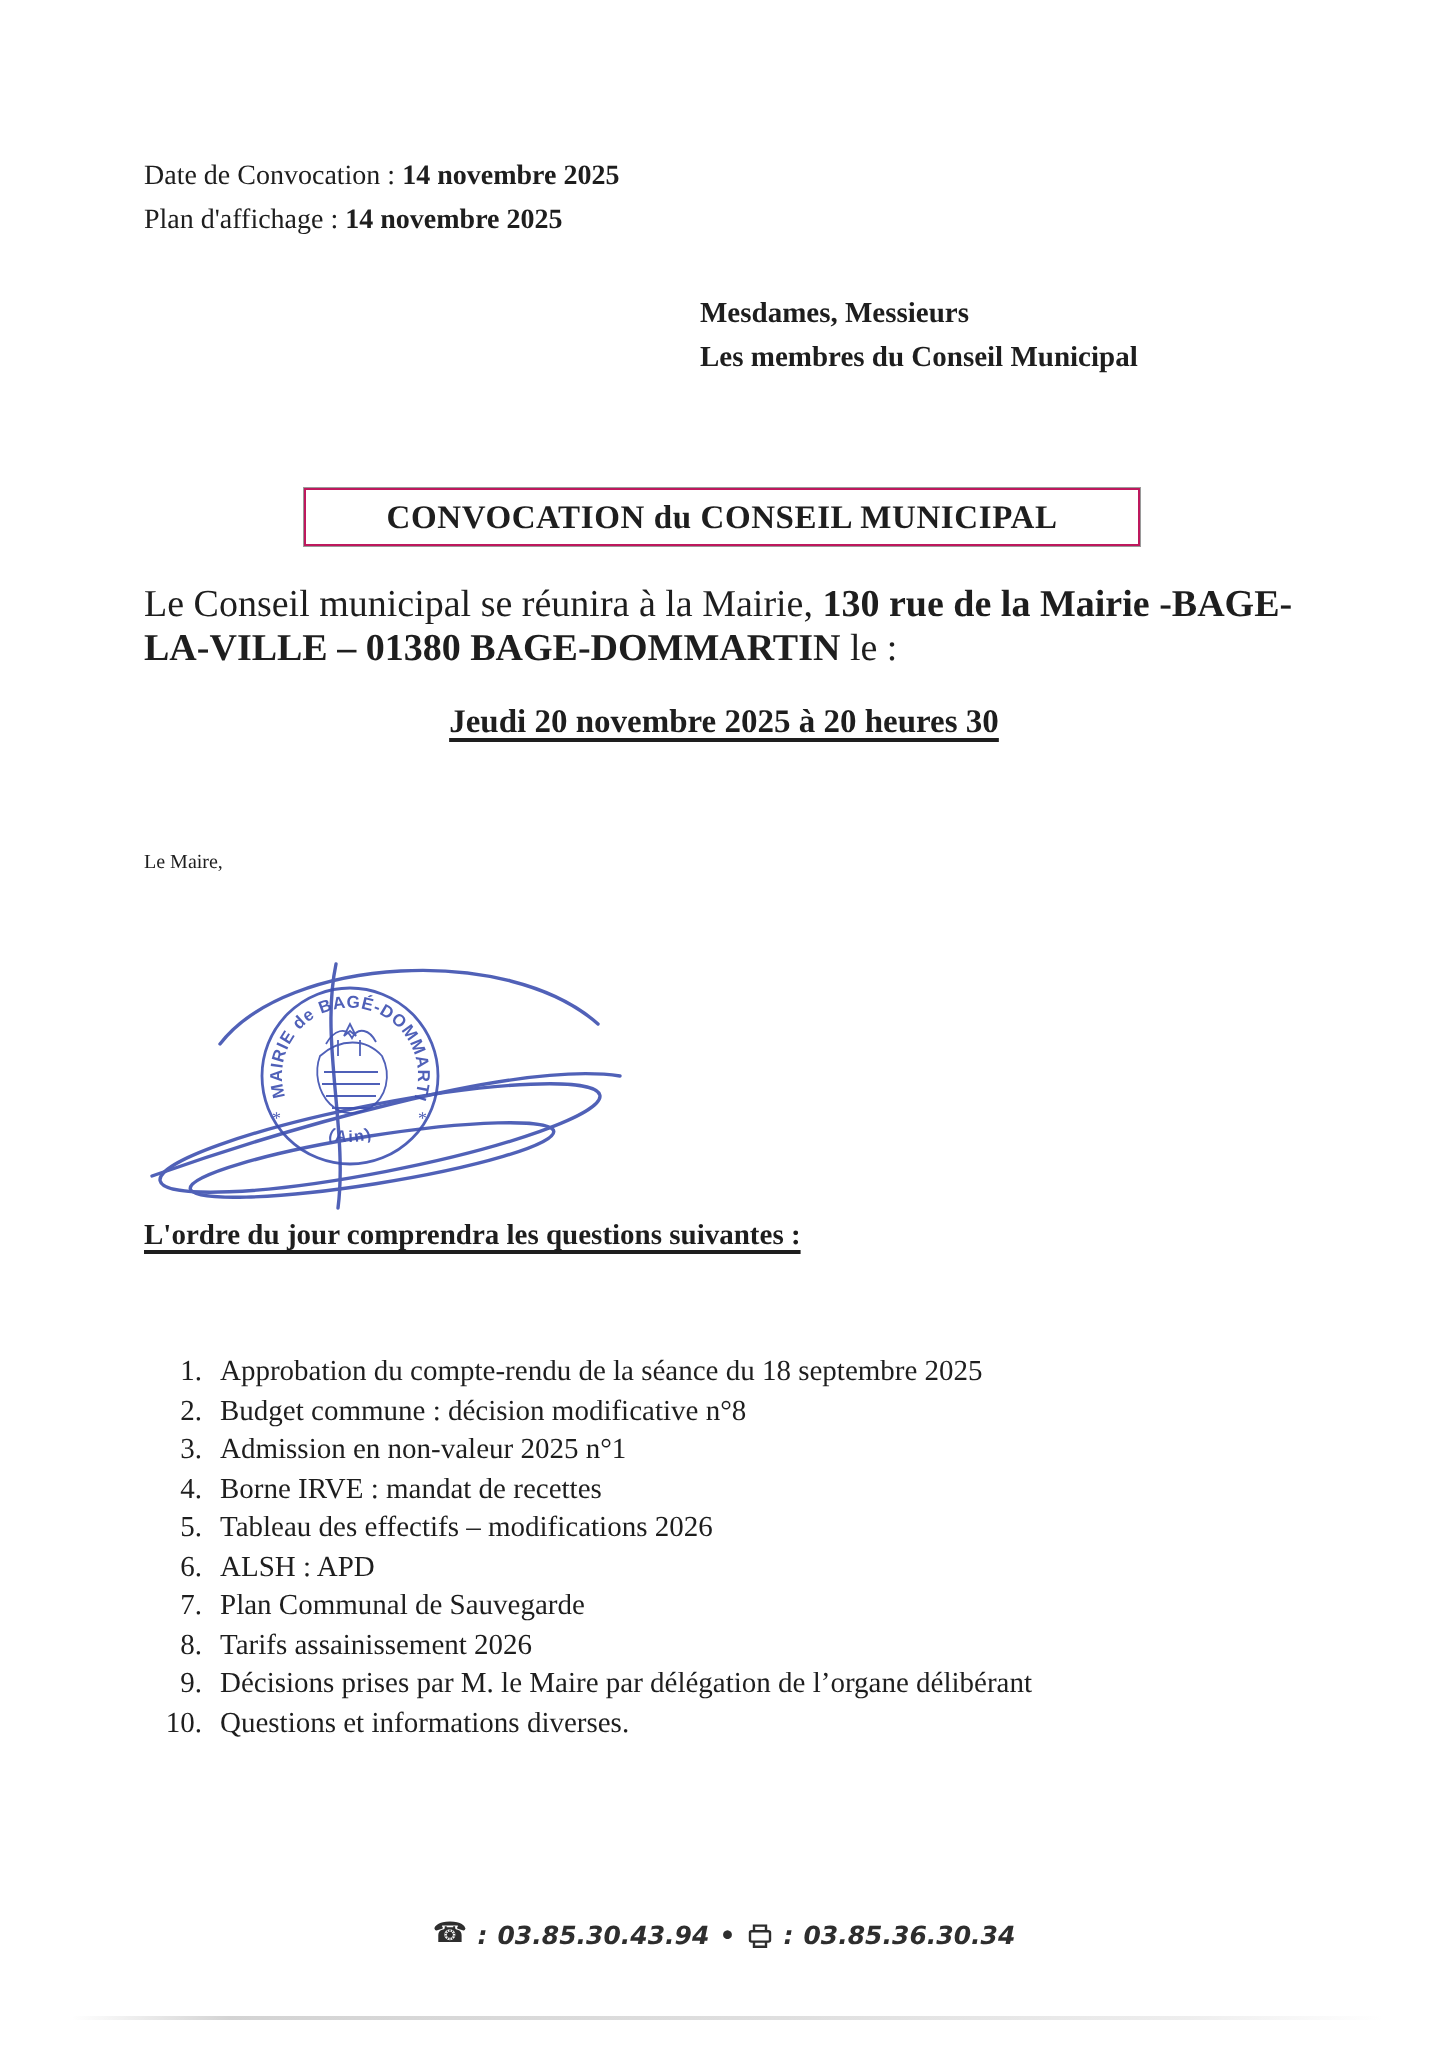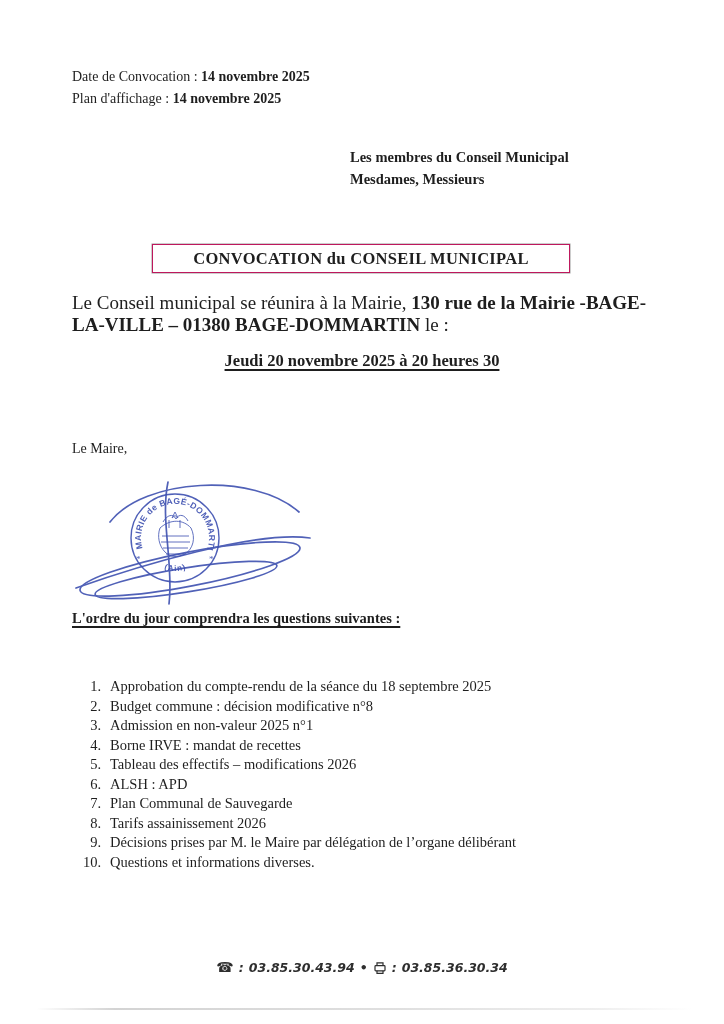--- a/index.html
+++ b/index.html
@@ -7,37 +7,37 @@
     position:relative;
     width:724px;height:1024px;
     background:#ffffff;
     font-family:"Liberation Serif","DejaVu Serif",serif;
     color:#1e1e1e;
     overflow:hidden;
   }
   .abs{position:absolute;}
   b,.bold{font-weight:bold;}
 
-  .dates{left:72px;top:66px;font-size:14px;line-height:22px;}
+  .dates{left:72px;top:78px;font-size:14px;line-height:22px;}
   .recipient{left:350px;top:146px;font-size:14.5px;line-height:22px;font-weight:bold;}
 
   .title-box{
     left:152px;top:244px;width:416px;height:27px;
     border:1px solid #be185d;
     display:flex;align-items:center;justify-content:center;
     box-shadow:0 0 0 0.5px #9a9a9a;
   }
   .title-box .title{font-size:16.5px;font-weight:bold;letter-spacing:0.3px;white-space:nowrap;}
 
   .intro{left:72px;top:292px;width:588px;font-size:19px;line-height:22px;}
   .meeting{left:72px;top:351px;width:580px;text-align:center;
     font-size:16.5px;font-weight:bold;
     text-decoration:underline;text-decoration-thickness:1.5px;text-underline-offset:3px;}
   .thanks{left:72px;top:390px;width:592px;font-size:14px;line-height:22px;}
-  .signoff{left:72px;top:441px;font-size:14px;}
+  .signoff{left:72px;top:426px;font-size:10px;}
 
   .signature-wrap{left:68px;top:470px;width:262px;height:142px;}
 
   .agenda-heading{left:72px;top:610px;font-size:14.5px;font-weight:bold;
     text-decoration:underline;text-decoration-thickness:1.5px;text-underline-offset:3px;}
   .agenda{left:72px;top:677px;width:560px;font-size:14.5px;line-height:19.5px;}
   .agenda-row{display:flex;}
   .agenda-row .num{width:38px;text-align:right;padding-right:9px;box-sizing:border-box;flex:0 0 38px;}
   .agenda-row .txt{flex:1;}
 
@@ -55,22 +55,22 @@
 <body>
 
 <div class="page">
 
   <div class="abs dates">
     <div><span>Date de Convocation :</span> <b>14 novembre 2025</b></div>
     <div><span>Plan d'affichage :</span> <b>14 novembre 2025</b></div>
   </div>
 
   <div class="abs recipient">
+    <div>Mesdames, Messieurs</div>
     <div>Les membres du Conseil Municipal</div>
-    <div>Mesdames, Messieurs</div>
   </div>
 
   <div class="abs title-box">
     <span class="title">CONVOCATION du CONSEIL MUNICIPAL</span>
   </div>
 
   <p class="abs intro" style="margin:0"><span>Le Conseil municipal se réunira à la Mairie, </span><b>130 rue de la Mairie -BAGE-LA-VILLE – 01380 BAGE-DOMMARTIN</b><span> le :</span></p>
 
   <div class="abs meeting">Jeudi 20 novembre 2025 à 20 heures 30</div>
 

